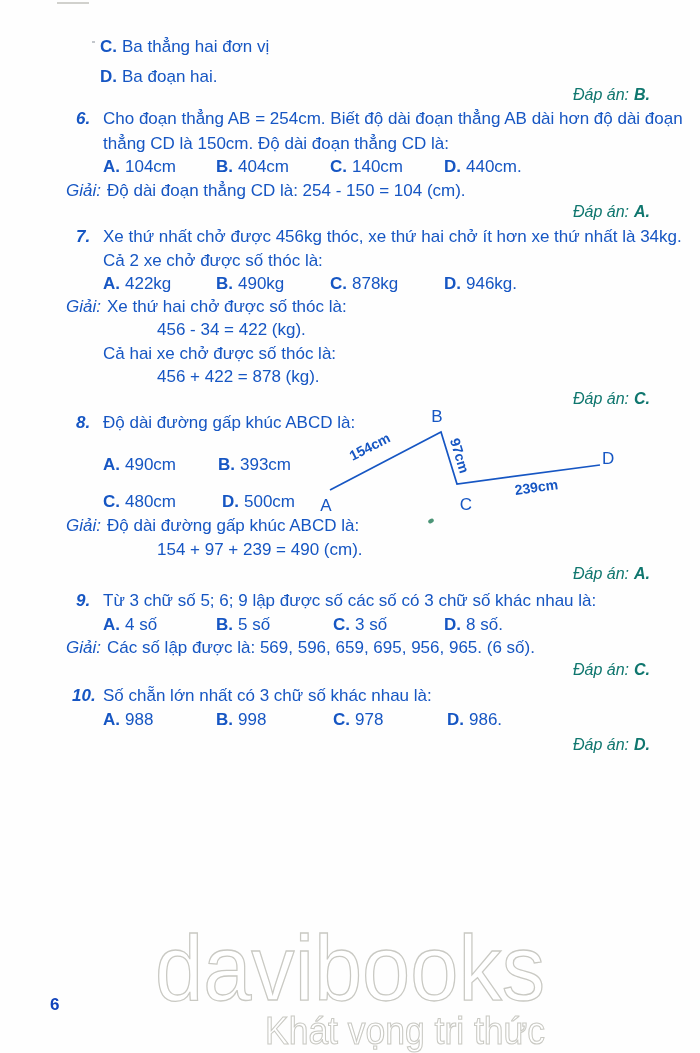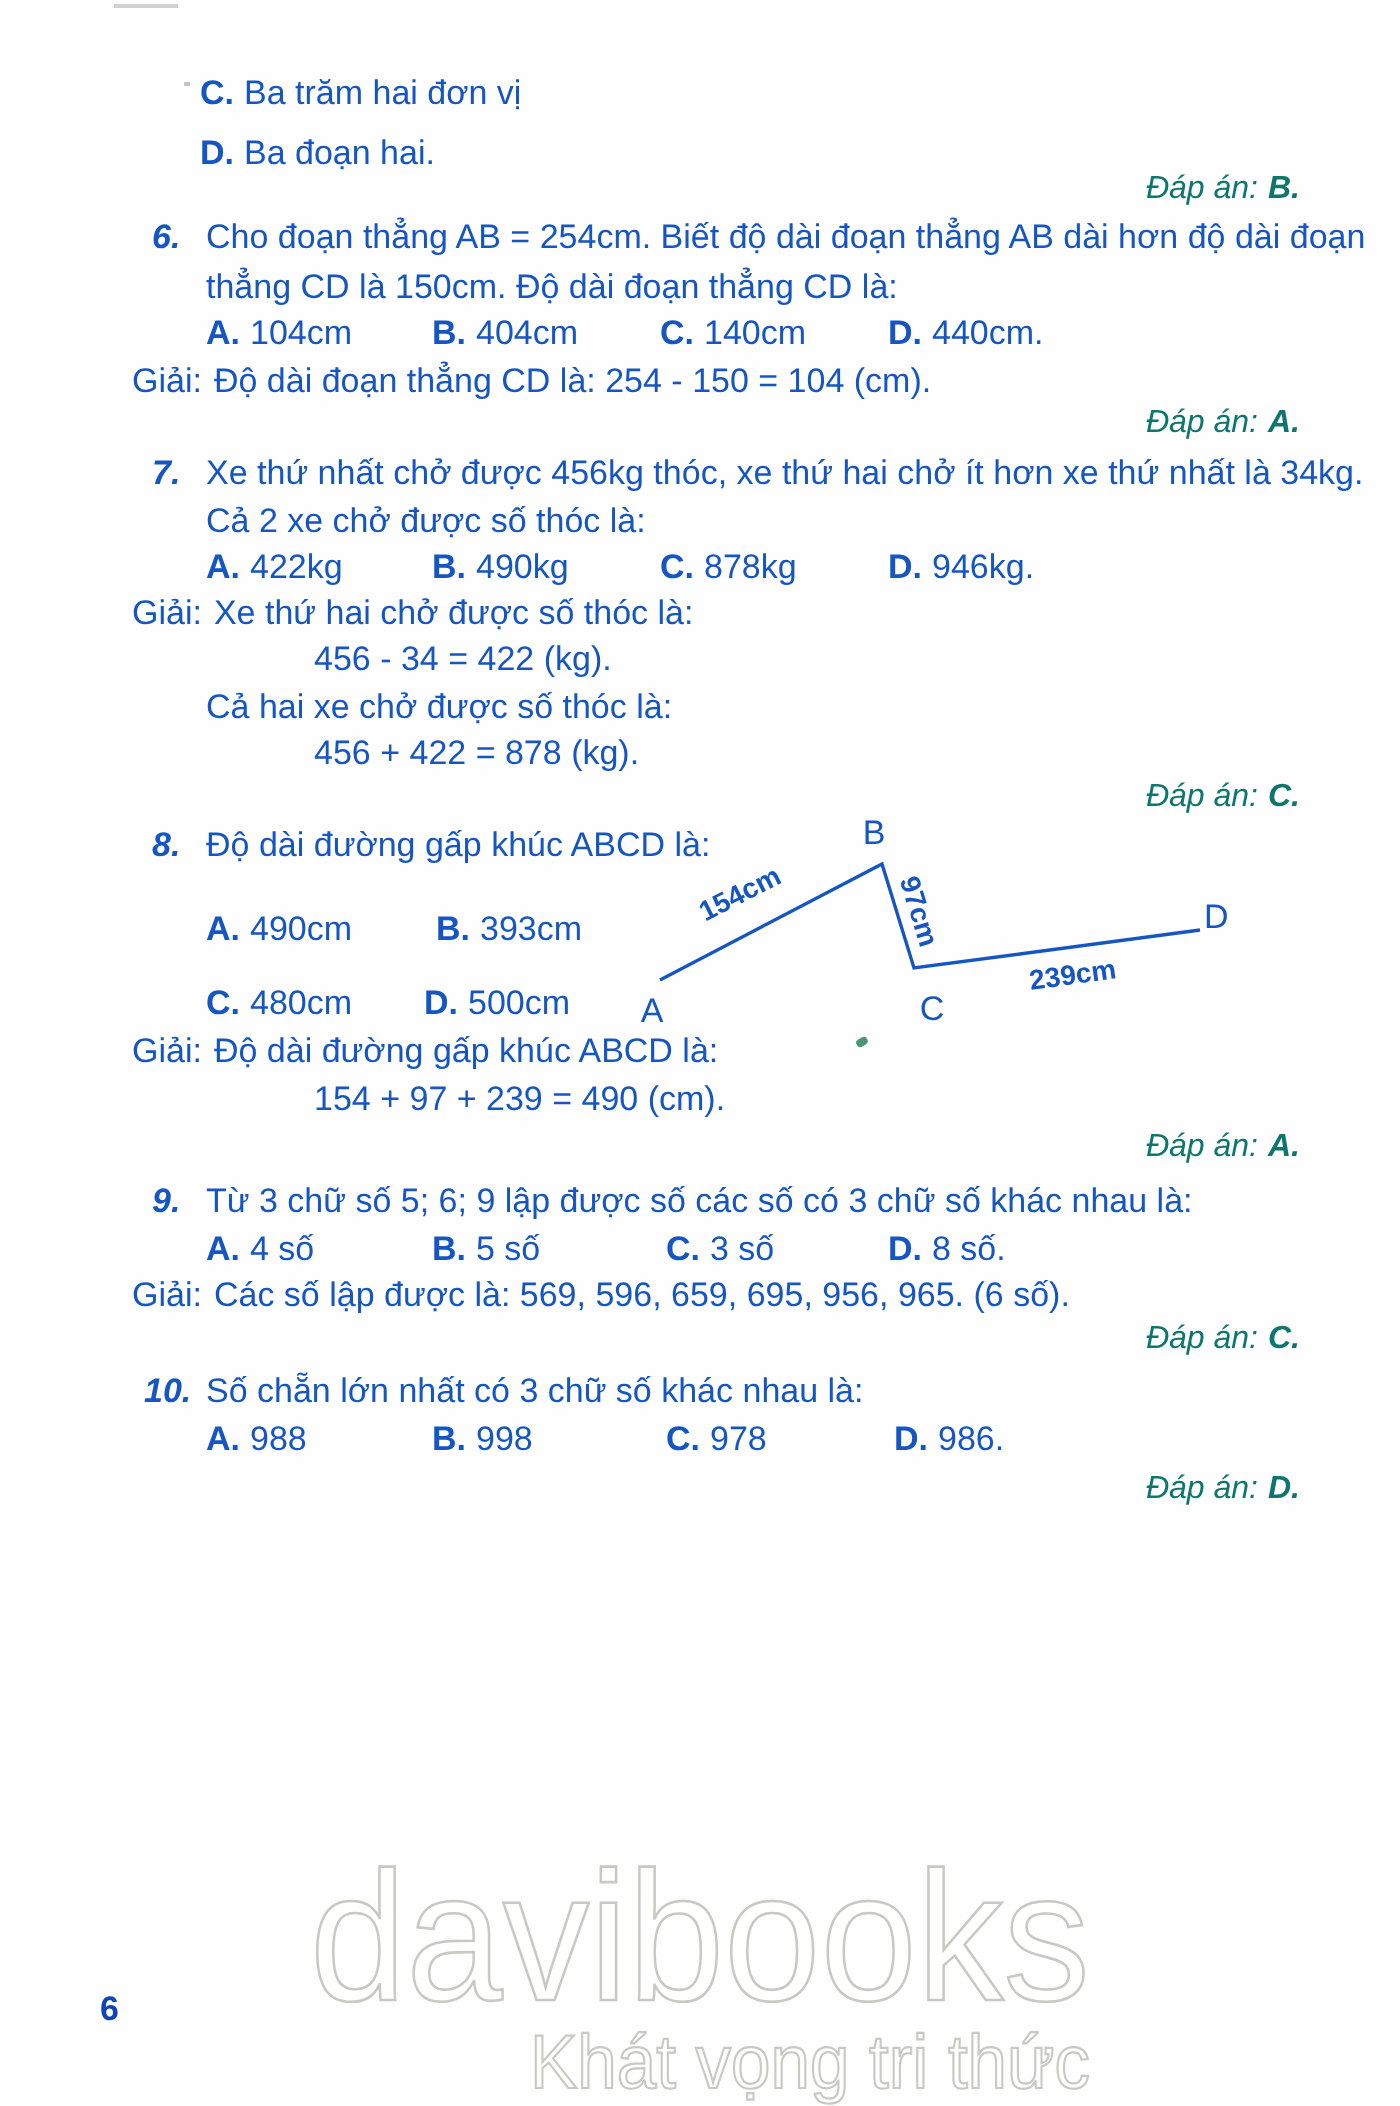--- a/index.html
+++ b/index.html
@@ -7,40 +7,40 @@
     width:700px;height:1053px;position:relative;overflow:hidden;
     background:#fefefe;
     font-family:"Liberation Sans","DejaVu Sans",sans-serif;
     color:#1656c3;
   }
   .ln{position:absolute;white-space:nowrap;font-size:17px;line-height:20px;color:#1656c3;}
   .qnum{font-weight:700;font-style:italic;}
   .optl{font-weight:700;margin-right:5px;}
   .opt{position:absolute;top:0;white-space:nowrap;}
   .optrow{position:absolute;height:20px;width:604px;left:0;}
-  .sol-label{margin-right:6px;}
+  .sol-label{font-style:italic;margin-right:6px;}
   .ans{position:absolute;right:50px;font-style:italic;font-size:16px;white-space:nowrap;color:#0f766e;}
   .ans-letter{font-weight:700;margin-left:5px;}
   .artifact-topline{position:absolute;left:57px;top:2px;width:32px;height:2px;background:#b8b8b2;opacity:.65;}
   .artifact-dot{position:absolute;left:92px;top:41px;width:3px;height:2px;background:#9aa0a8;opacity:.6;}
   .artifact-green{position:absolute;left:428px;top:519px;width:6px;height:4px;background:#1f7a55;opacity:.8;transform:rotate(-30deg);border-radius:2px;}
   .diagram{position:absolute;left:310px;top:398px;width:390px;height:135px;}
   .watermark{position:absolute;left:130px;top:915px;width:480px;height:140px;}
   .pagenum{position:absolute;left:50px;top:995px;font-size:17px;font-weight:700;color:#1143bb;}
 </style>
 </head>
 <body>
 
 <div>
 
   <div class="artifact-topline"></div>
   <div class="artifact-dot"></div>
 
   <div class="ln" style="top:37px;left:100px">
-    <span class="optl">C.</span><span>Ba trăm hai đơn vị</span>
+    <span class="optl">C.</span><span>Ba thẳng hai đơn vị</span>
   </div>
   <div class="ln" style="top:67px;left:100px">
     <span class="optl">D.</span><span>Ba đoạn hai.</span>
   </div>
   <div class="ans" style="top:86px">
     <span>Đáp án:</span><span class="ans-letter">B.</span>
   </div>
 
   <div class="ln qnum" style="top:109px;left:76px">6.</div>
   <div class="ln" style="top:109px;left:103px">Cho đoạn thẳng AB = 254cm. Biết độ dài đoạn thẳng AB dài hơn độ dài đoạn</div>
@@ -78,21 +78,21 @@
   </div>
 
   <div class="ln qnum" style="top:413px;left:76px">8.</div>
   <div class="ln" style="top:413px;left:103px">Độ dài đường gấp khúc ABCD là:</div>
   <div class="optrow ln" style="top:455px">
     <span class="opt" style="left:103px"><span class="optl">A.</span><span>490cm</span></span>
     <span class="opt" style="left:218px"><span class="optl">B.</span><span>393cm</span></span>
   </div>
   <div class="optrow ln" style="top:492px">
     <span class="opt" style="left:103px"><span class="optl">C.</span><span>480cm</span></span>
-    <span class="opt" style="left:212px"><span class="optl">D.</span><span>500cm</span></span>
+    <span class="opt" style="left:222px"><span class="optl">D.</span><span>500cm</span></span>
   </div>
 
   <svg class="diagram" viewBox="0 0 390 135">
     <polyline points="20,92 131,34 147,86 290,67" fill="none" stroke="#1656c3" stroke-width="1.7"></polyline>
     <text x="16" y="113" font-size="17" text-anchor="middle" fill="#1656c3">A</text>
     <text x="127" y="24" font-size="17" text-anchor="middle" fill="#1656c3">B</text>
     <text x="156" y="112" font-size="17" text-anchor="middle" fill="#1656c3">C</text>
     <text x="292" y="66" font-size="17" fill="#1656c3">D</text>
     <text transform="translate(62,53) rotate(-27)" font-size="14" font-weight="700" text-anchor="middle" fill="#1656c3">154cm</text>
     <text transform="translate(145,59) rotate(73)" font-size="14" font-weight="700" text-anchor="middle" fill="#1656c3">97cm</text>

